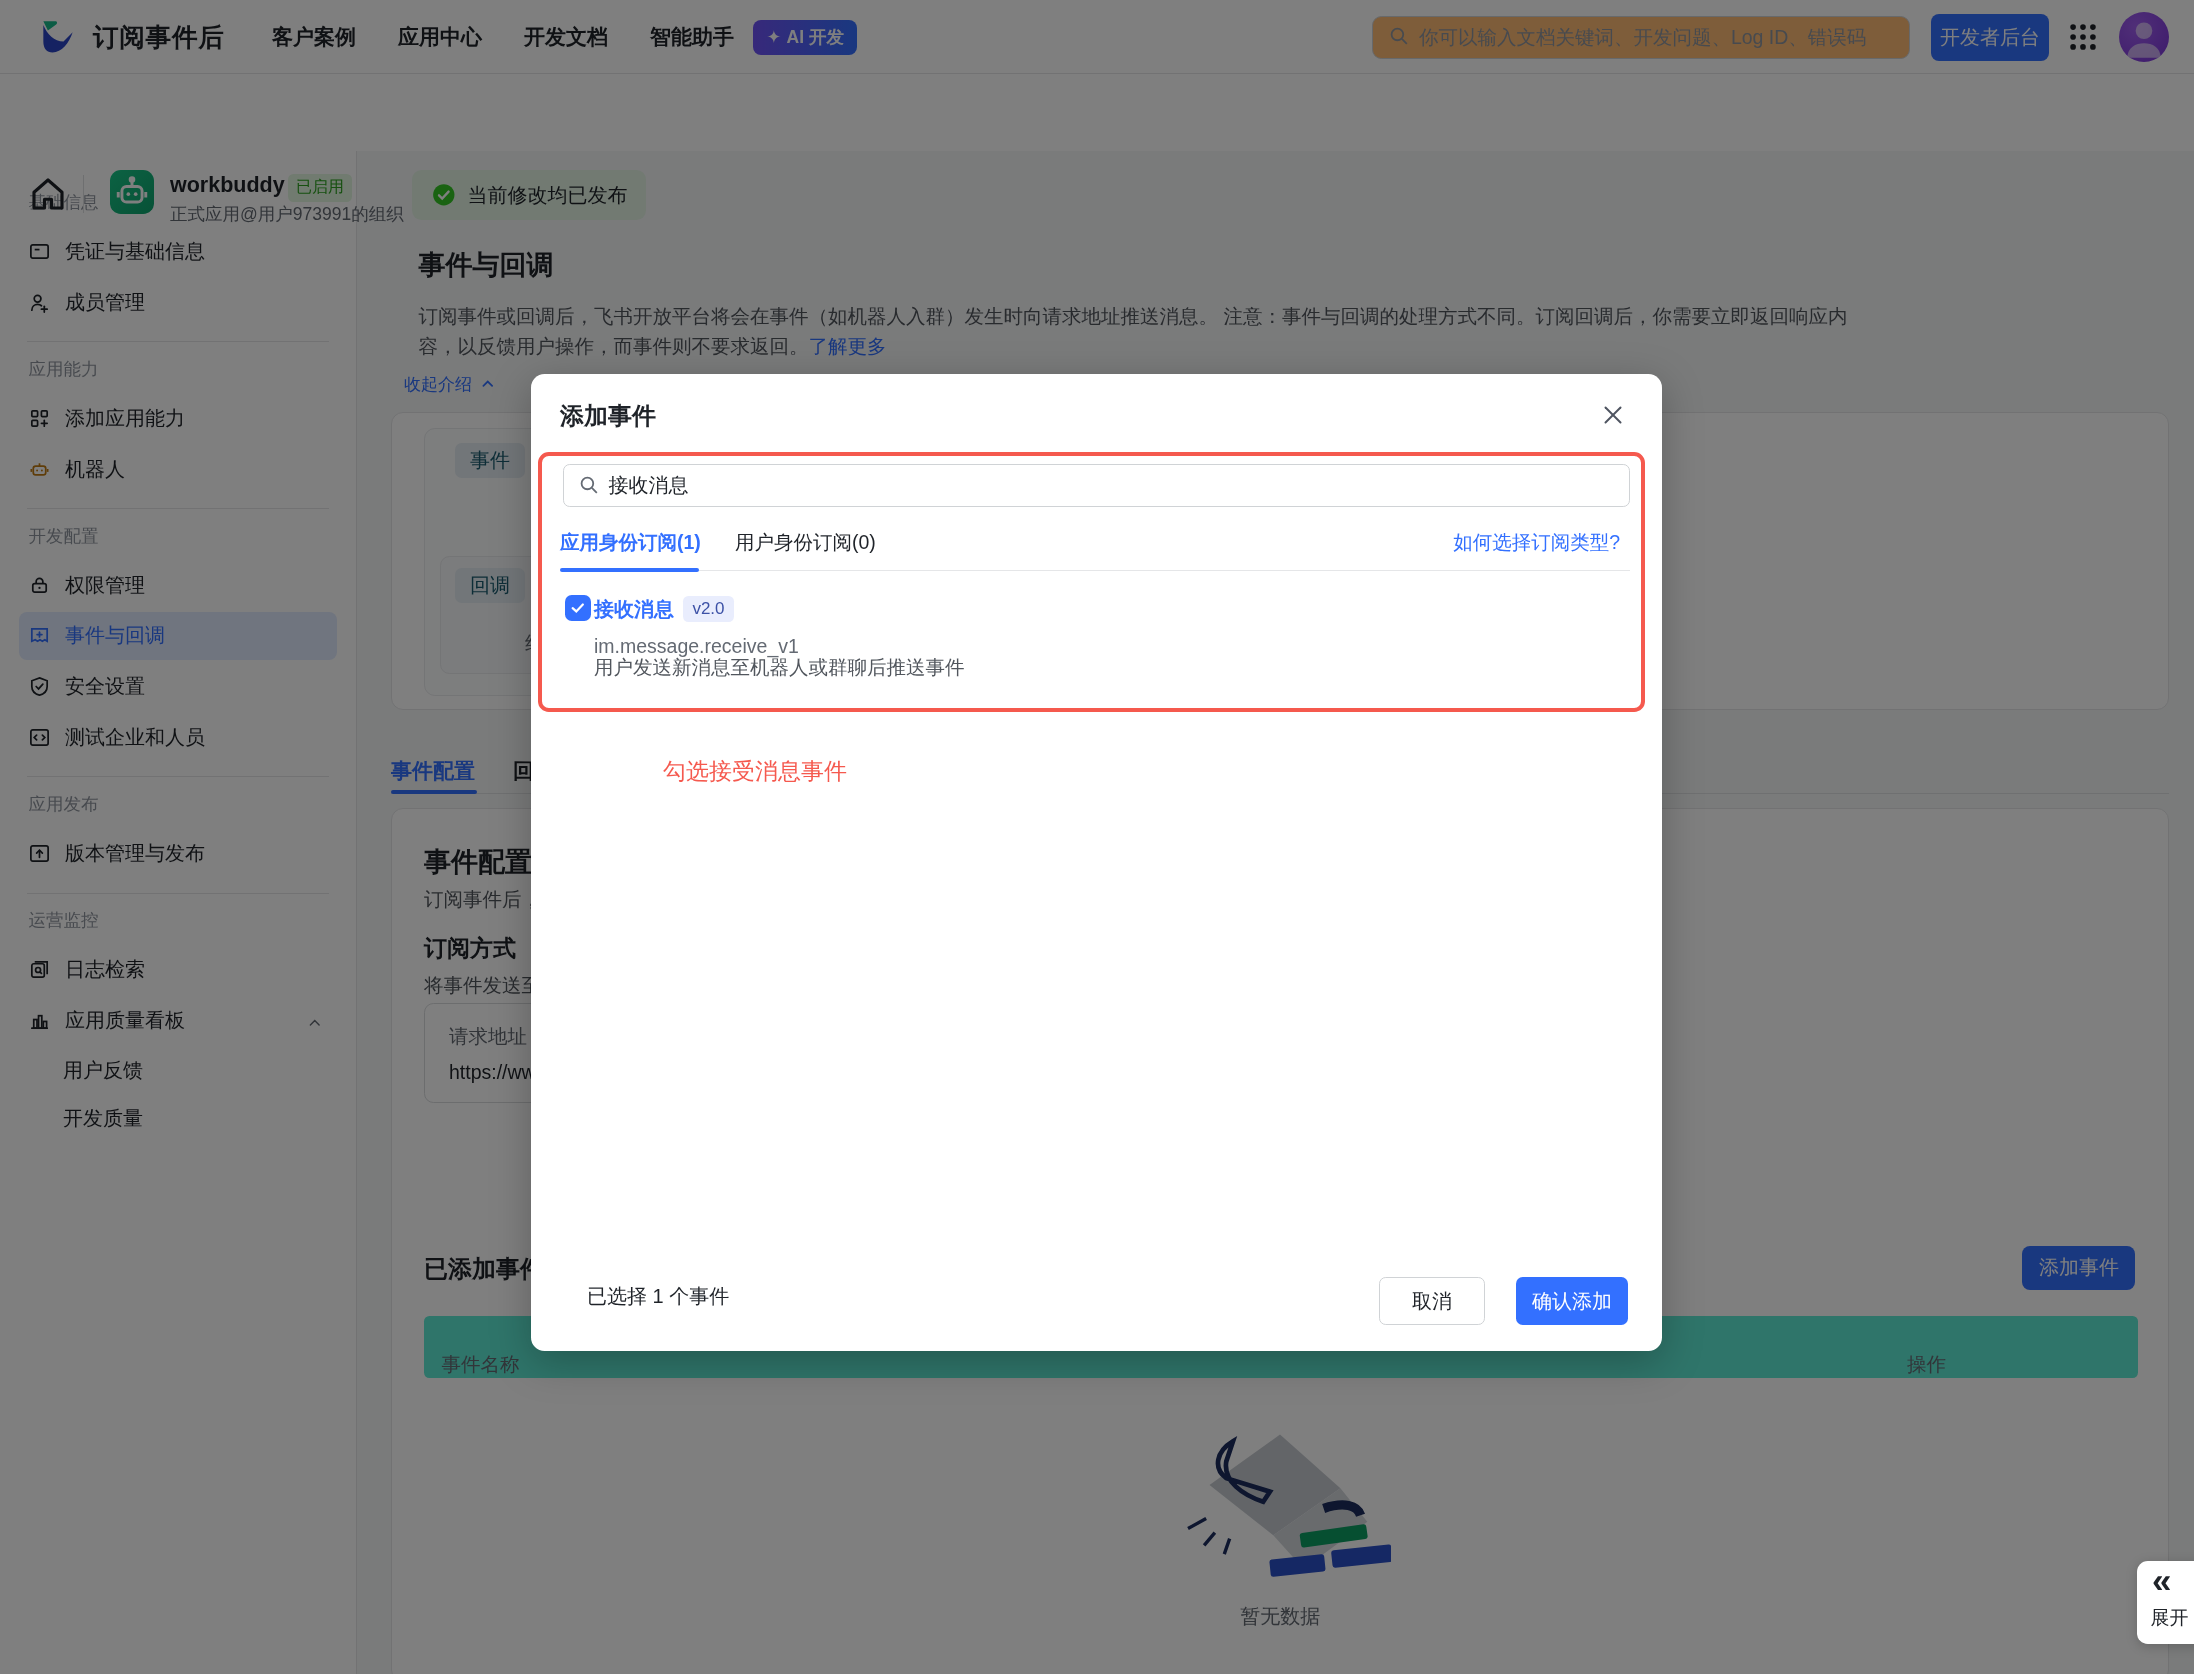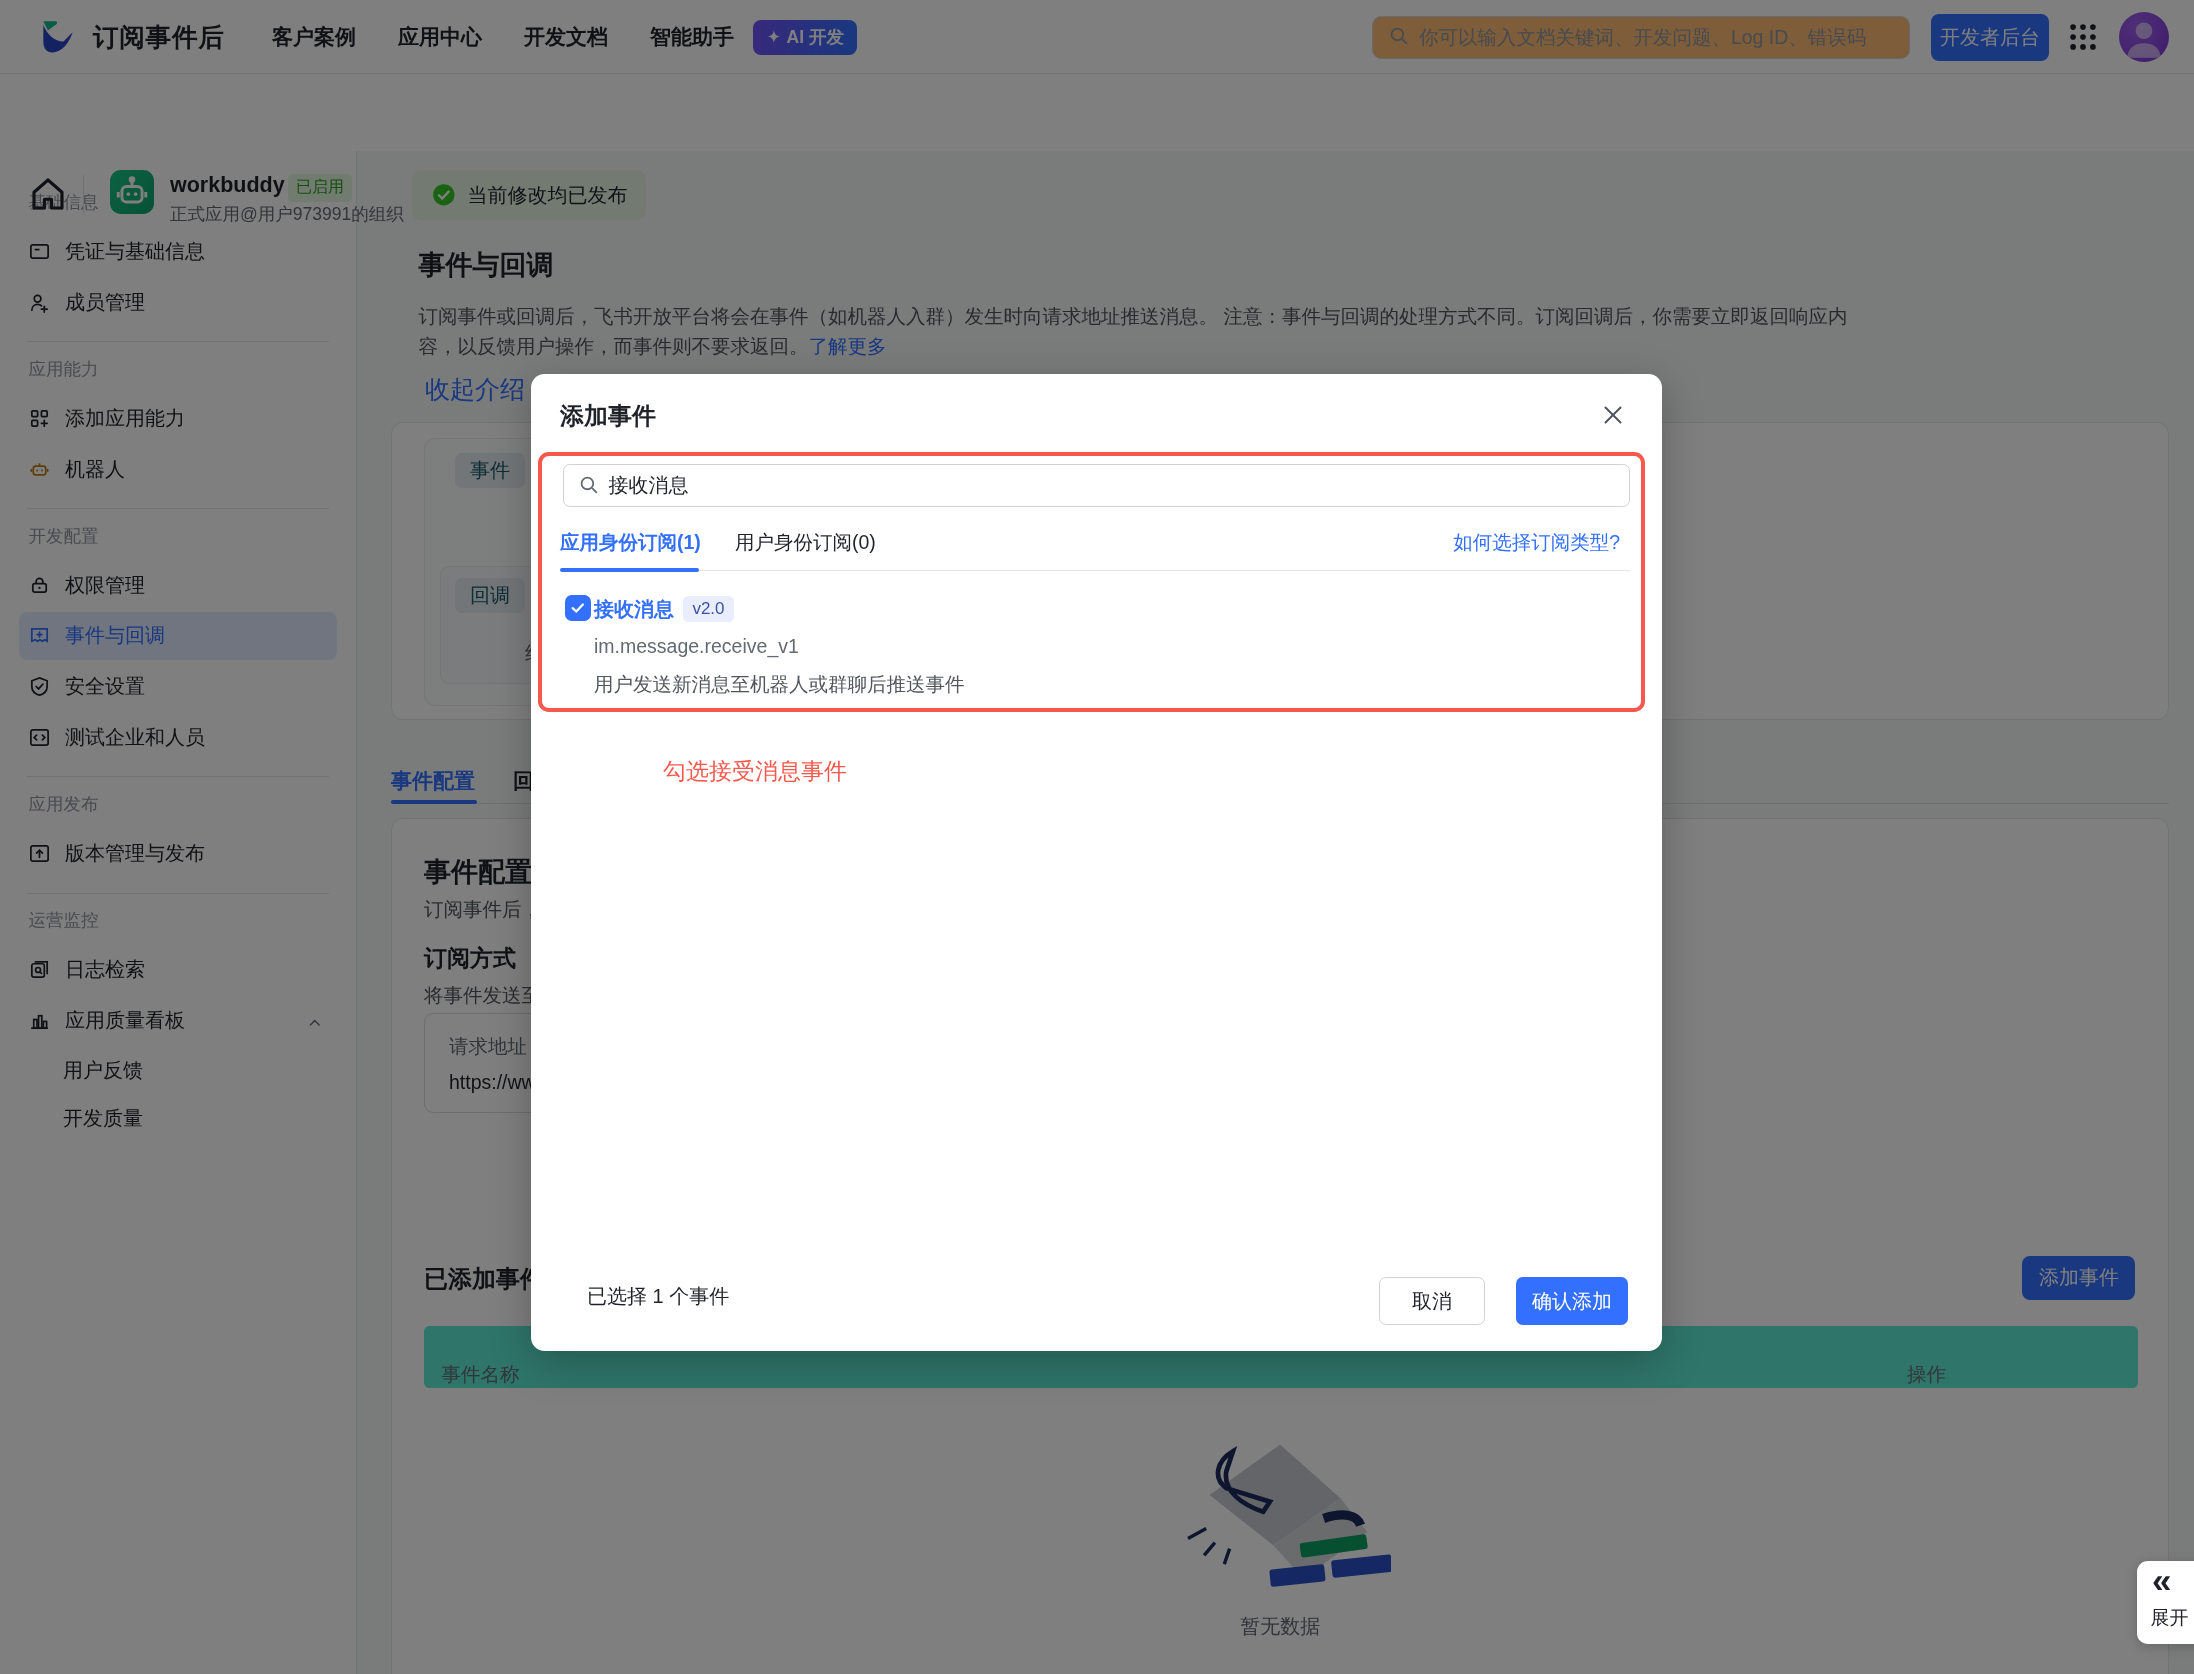--- a/index.html
+++ b/index.html
@@ -48,21 +48,21 @@
   .side-item.active { background:#e1eaff; color:#3370ff; }
   .side-item.sub { padding-left:44px; height:46px; }
   .side-div { height:0.7px; background:#e4e5e7; margin:15px 8px; }
   .chev-up { position:absolute; right:13.5px; top:17.5px; }
 
   
   #main { position:absolute; left:357px; top:151px; width:1838px; height:1524px; background:#f5f6f7; padding:96px 25.6px 0 34px; }
   .page-title { font-size:27px; font-weight:bold; margin-left:27.6px; }
   .page-desc { margin:17.5px 0 0 27.6px; width:1463px; font-size:19.5px; line-height:30px; color:#51565d; }
   .link { color:#3370ff; cursor:pointer; text-decoration:none; }
-  .collapse-link { display:inline-flex; align-items:center; gap:6.7px; margin:12px 0 0 34px; font-size:25px; }
+  .collapse-link { display:inline-flex; align-items:center; gap:6.7px; margin:12px 0 0 13px; font-size:17px; }
   .intro-card { position:relative; margin-top:16px; height:298px; background:#fff; border:0.7px solid #e4e5e7; border-radius:12px; }
   .intro-panel { position:absolute; left:32px; top:15px; width:1164px; height:268px; border:0.7px solid #e8eaec; border-radius:10.8px; background:#fbfcfd; }
   .intro-pill { position:absolute; height:35px; padding:0 15px; border-radius:6.7px; background:#e4ecf2; color:#1a5b6e;
                 font-size:20px; display:flex; align-items:center; }
   .intro-subpanel { position:absolute; left:48px; top:143px; width:1137px; height:118px; border:0.7px solid #e8eaec; border-radius:9.4px; background:#f6f8fa; }
   .intro-partial { position:absolute; left:133px; top:217px; font-size:19.5px; color:#646a73; }
   .page-tabs { position:relative; margin-top:47px; height:37px; border-bottom:0.7px solid #dfe1e3; }
   .ptab { position:absolute; top:0; font-size:21px; font-weight:600; cursor:pointer; }
   .ptab.active { color:#3370ff; }
   .ptab-underline { position:absolute; left:0; top:33px; width:86px; height:4px; border-radius:2px; background:#3370ff; }
@@ -99,21 +99,21 @@
   .m-tab.active { color:#3370ff; font-weight:600; }
   .m-tab-underline { position:absolute; left:29px; top:194px; width:139px; height:4px; border-radius:2px; background:#3370ff; z-index:2; }
   .m-tabs-divider { position:absolute; left:32px; top:196px; width:1067px; height:0.7px; background:#e5e6e8; }
   .m-help { position:absolute; right:42px; top:155px; font-size:19.5px; }
   .m-checkbox { position:absolute; left:34px; top:221px; width:25.6px; height:25.6px; border-radius:6.7px; background:#3370ff;
                 display:flex; align-items:center; justify-content:center; cursor:pointer; }
   .m-evt-name { position:absolute; left:63px; top:222px; font-size:20px; font-weight:600; color:#3370ff; cursor:pointer; }
   .m-evt-badge { position:absolute; left:152px; top:222px; height:25.6px; padding:0 9.4px; border-radius:5.4px; background:#e9edfd;
                  color:#3c51a6; font-size:17px; display:flex; align-items:center; }
   .m-evt-code { position:absolute; left:63px; top:261px; font-size:19.5px; color:#646a73; }
-  .m-evt-desc { position:absolute; left:63px; top:297px; font-size:19.5px; color:#51565d;text-align:right; }
+  .m-evt-desc { position:absolute; left:63px; top:280px; font-size:19.5px; color:#51565d;text-align:right; }
   .m-selected { position:absolute; left:32px; top:909px; font-size:20px;margin-left:24px; }
   .m-cancel { position:absolute; left:848px; top:903px; width:106px; height:48px; background:#fff; border:1.3px solid #d0d3d6;
               border-radius:6.7px; font-size:20px; font-family:inherit; cursor:pointer; color:#1f2329; }
   .m-confirm { position:absolute; left:985px; top:903px; width:112px; height:48px; background:#3370ff; border:none;
                border-radius:6.7px; font-size:20px; font-family:inherit; cursor:pointer; color:#fff; }
 
   
   #anno-rect { position:absolute; left:538px; top:452px; width:1107px; height:260px; border:4.7px solid #f5594e; border-radius:10.8px;
                z-index:70; pointer-events:none; }
   #anno-note { position:absolute; left:663px; top:756px; font-size:23px; color:#f5594e; z-index:70; }

